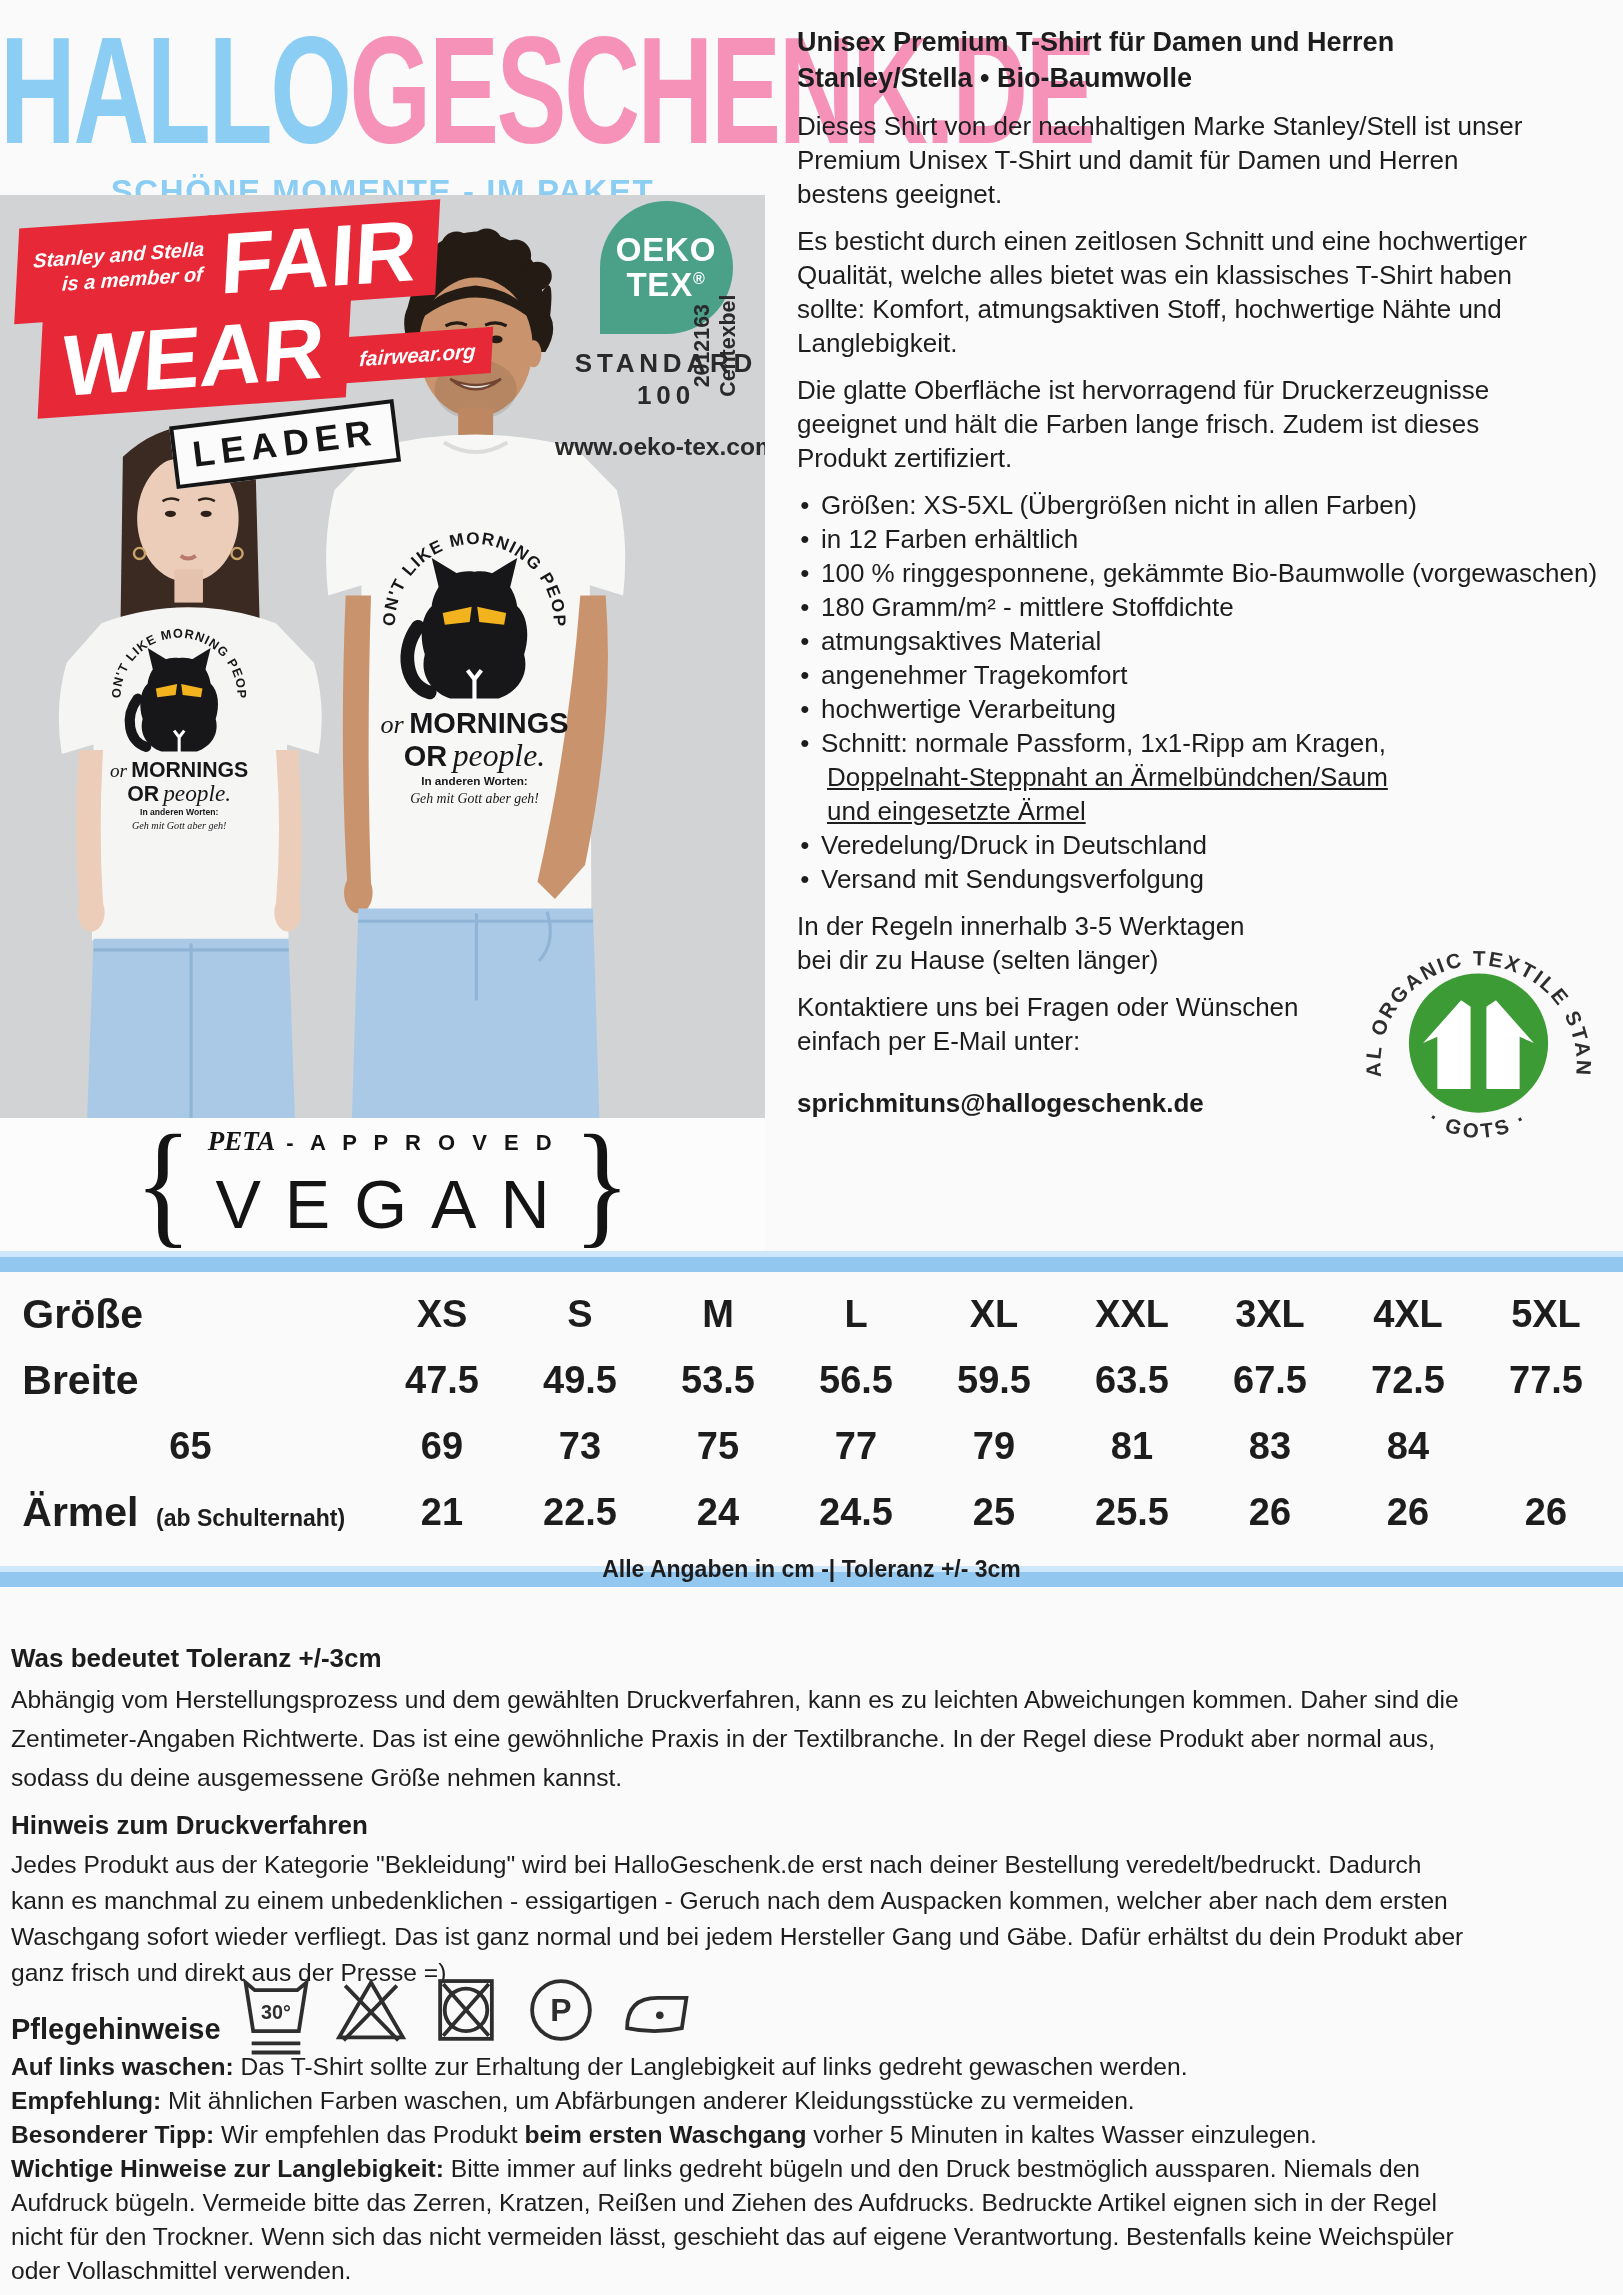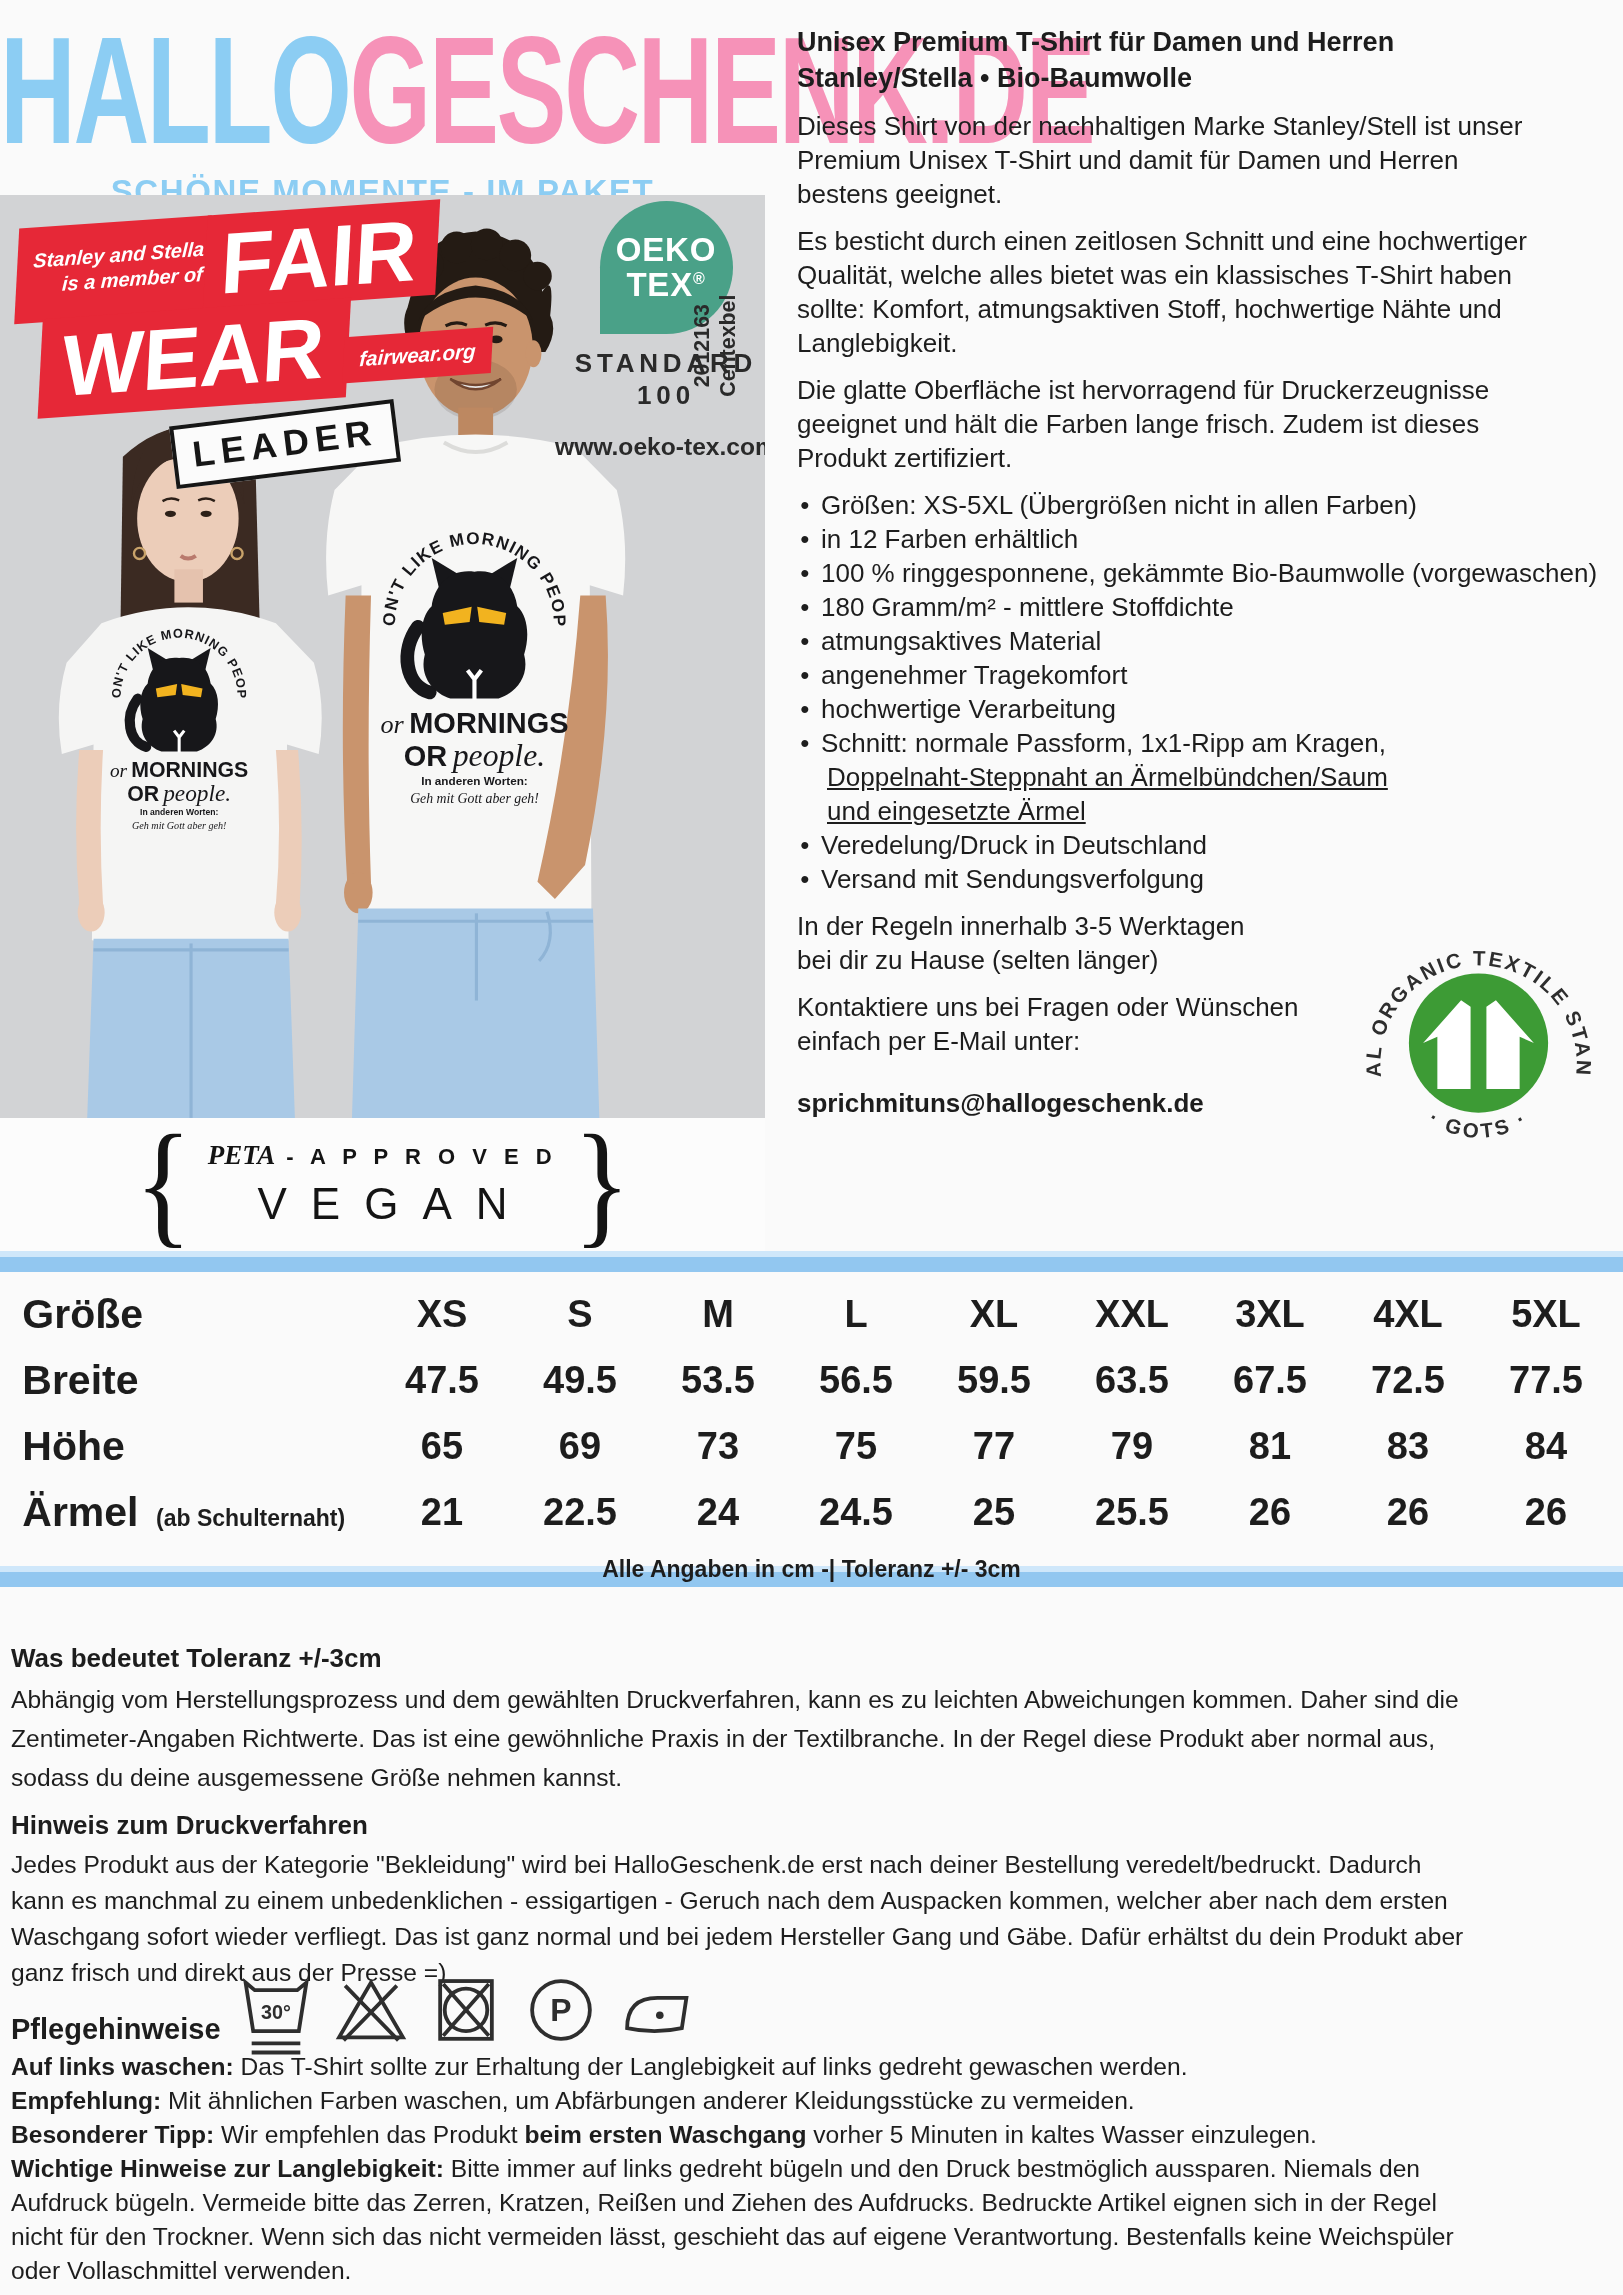--- a/index.html
+++ b/index.html
@@ -45,21 +45,21 @@
   
   .peta-band{position:absolute;left:0;top:1118px;width:765px;height:133px;background:#fcfcfc;
     display:flex;align-items:center;justify-content:center;}
   .peta-badge{display:flex;align-items:center;gap:16px;color:#141414;}
   .peta-brace{font-family:"Liberation Serif",serif;font-size:119px;font-weight:400;line-height:1;
     transform:scaleY(1.15);}
   .peta-mid{display:flex;flex-direction:column;align-items:center;}
   .peta-top{display:flex;align-items:baseline;gap:11px;}
   .peta-brand{font-family:"Liberation Serif",serif;font-style:italic;font-weight:800;font-size:27px;}
   .peta-approved{font-weight:800;font-size:22px;letter-spacing:5.5px;}
-  .peta-vegan{font-size:44px;font-weight:400;letter-spacing:24px;margin-top:8px;margin-right:-24px;}
+  .peta-vegan{font-size:68px;font-weight:400;letter-spacing:24px;margin-top:8px;margin-right:-24px;}
   
   .rcol{position:absolute;left:797px;top:24px;width:820px;font-size:26px;line-height:34px;color:#1d1d1d;}
   .rc-heading{font-weight:800;font-size:27px;line-height:36px;}
   .rc-par{margin-top:13px;}
   .rc-line{display:block;}
   .rc-line.bullet{position:relative;padding-left:24px;}
   .rc-line.bullet::before{content:"•";position:absolute;left:3.2px;}
   .rc-line.cont{padding-left:30px;text-decoration:underline;}
   .rc-email{margin-top:28px;font-weight:800;}
   
@@ -333,23 +333,20 @@
       <div class="t-val">49.5</div>
       <div class="t-val">53.5</div>
       <div class="t-val">56.5</div>
       <div class="t-val">59.5</div>
       <div class="t-val">63.5</div>
       <div class="t-val">67.5</div>
       <div class="t-val">72.5</div>
       <div class="t-val">77.5</div>
     </div>
     <div class="t-row">
-      <div class="t-label">
-          <span>Höhe</span>
-        </div>
       <div class="t-val">65</div>
       <div class="t-val">69</div>
       <div class="t-val">73</div>
       <div class="t-val">75</div>
       <div class="t-val">77</div>
       <div class="t-val">79</div>
       <div class="t-val">81</div>
       <div class="t-val">83</div>
       <div class="t-val">84</div>
     </div>

